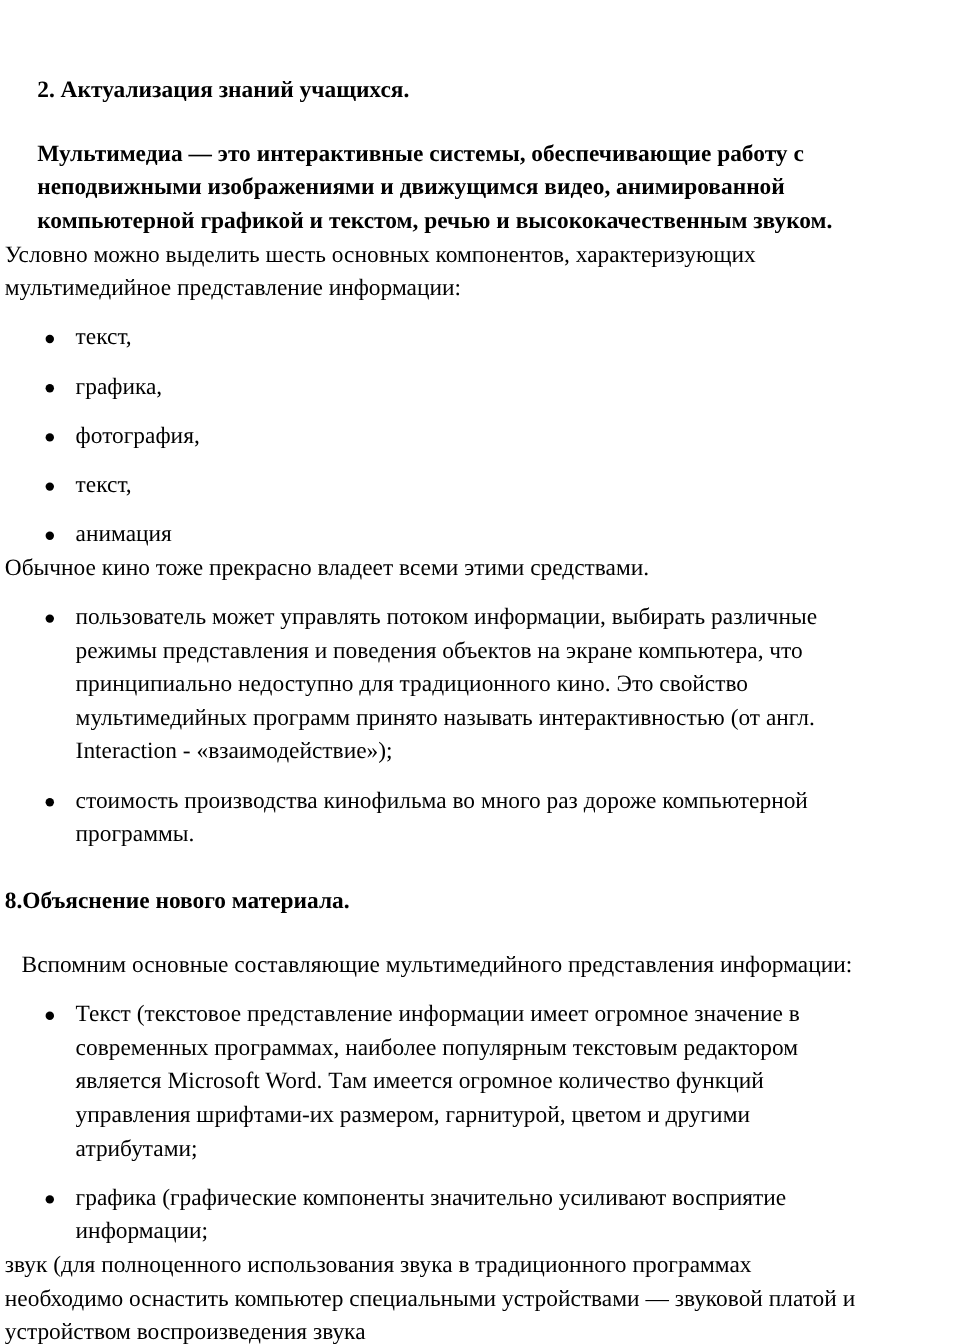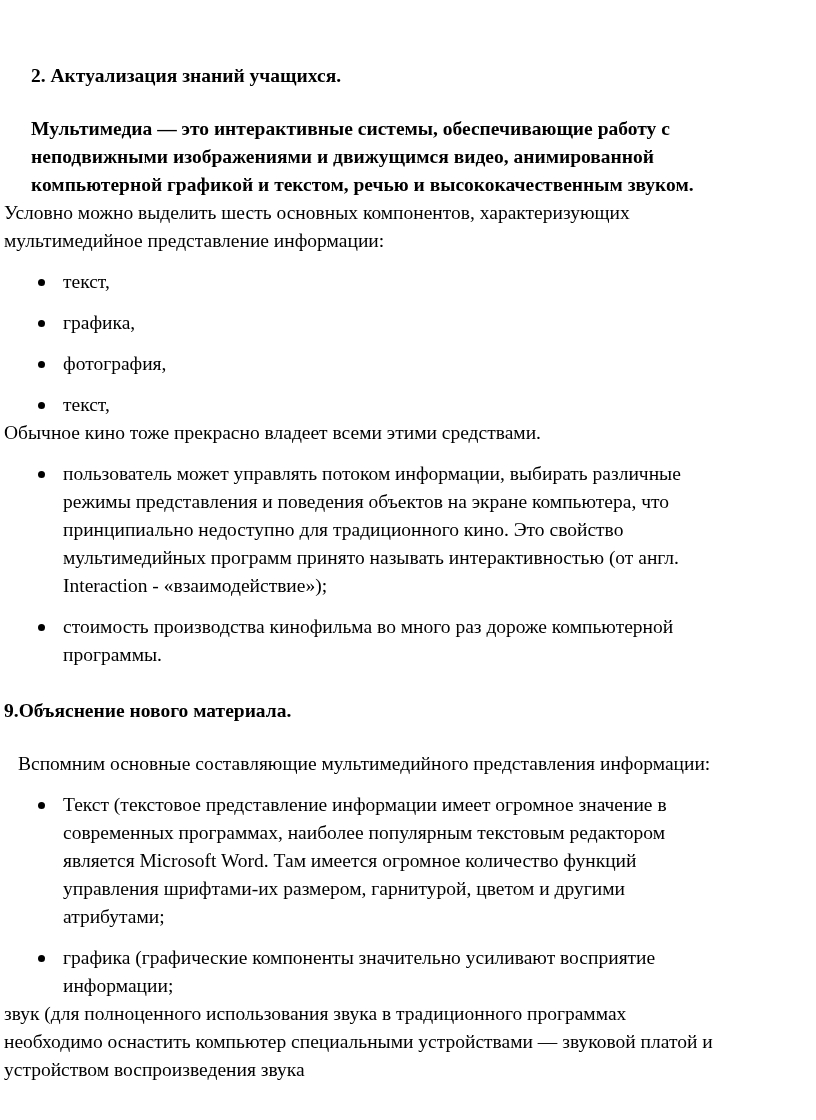--- a/index.html
+++ b/index.html
@@ -93,41 +93,47 @@
           <span class="dot"></span>
         </span>
       <span class="bullet-text">фотография,</span>
     </li>
     <li>
       <span class="dot-holder">
           <span class="dot"></span>
         </span>
       <span class="bullet-text">текст,</span>
     </li>
+    <li>
+      <span class="dot-holder">
+          <span class="dot"></span>
+        </span>
+      <span class="bullet-text">анимация</span>
+    </li>
   </ul>
 
   <p>Обычное кино тоже прекрасно владеет всеми этими средствами.</p>
 
 
   <ul class="bullets">
     <li>
       <span class="dot-holder">
           <span class="dot"></span>
         </span>
       <span class="bullet-text">пользователь может управлять потоком информации, выбирать различные режимы представления и поведения объектов на экране компьютера, что принципиально недоступно для традиционного кино. Это свойство мультимедийных программ принято называть интерактивностью (от англ. Interaction - «взаимодействие»);</span>
     </li>
     <li>
       <span class="dot-holder">
           <span class="dot"></span>
         </span>
       <span class="bullet-text">стоимость производства кинофильма во много раз дороже компьютерной программы.</span>
     </li>
   </ul>
 
-  <p class="bold h3-block">9.Объяснение нового материала.</p>
+  <p class="bold h3-block">8.Объяснение нового материала.</p>
 
   <p class="indent-first">Вспомним основные составляющие мультимедийного представления информации:</p>
 
   <ul class="bullets">
     <li>
       <span class="dot-holder">
           <span class="dot"></span>
         </span>
       <span class="bullet-text">Текст (текстовое представление информации имеет огромное значение в современных программах, наиболее популярным текстовым редактором является Microsoft Word. Там имеется огромное количество функций управления шрифтами-их размером, гарнитурой, цветом и другими атрибутами;</span>
     </li>

